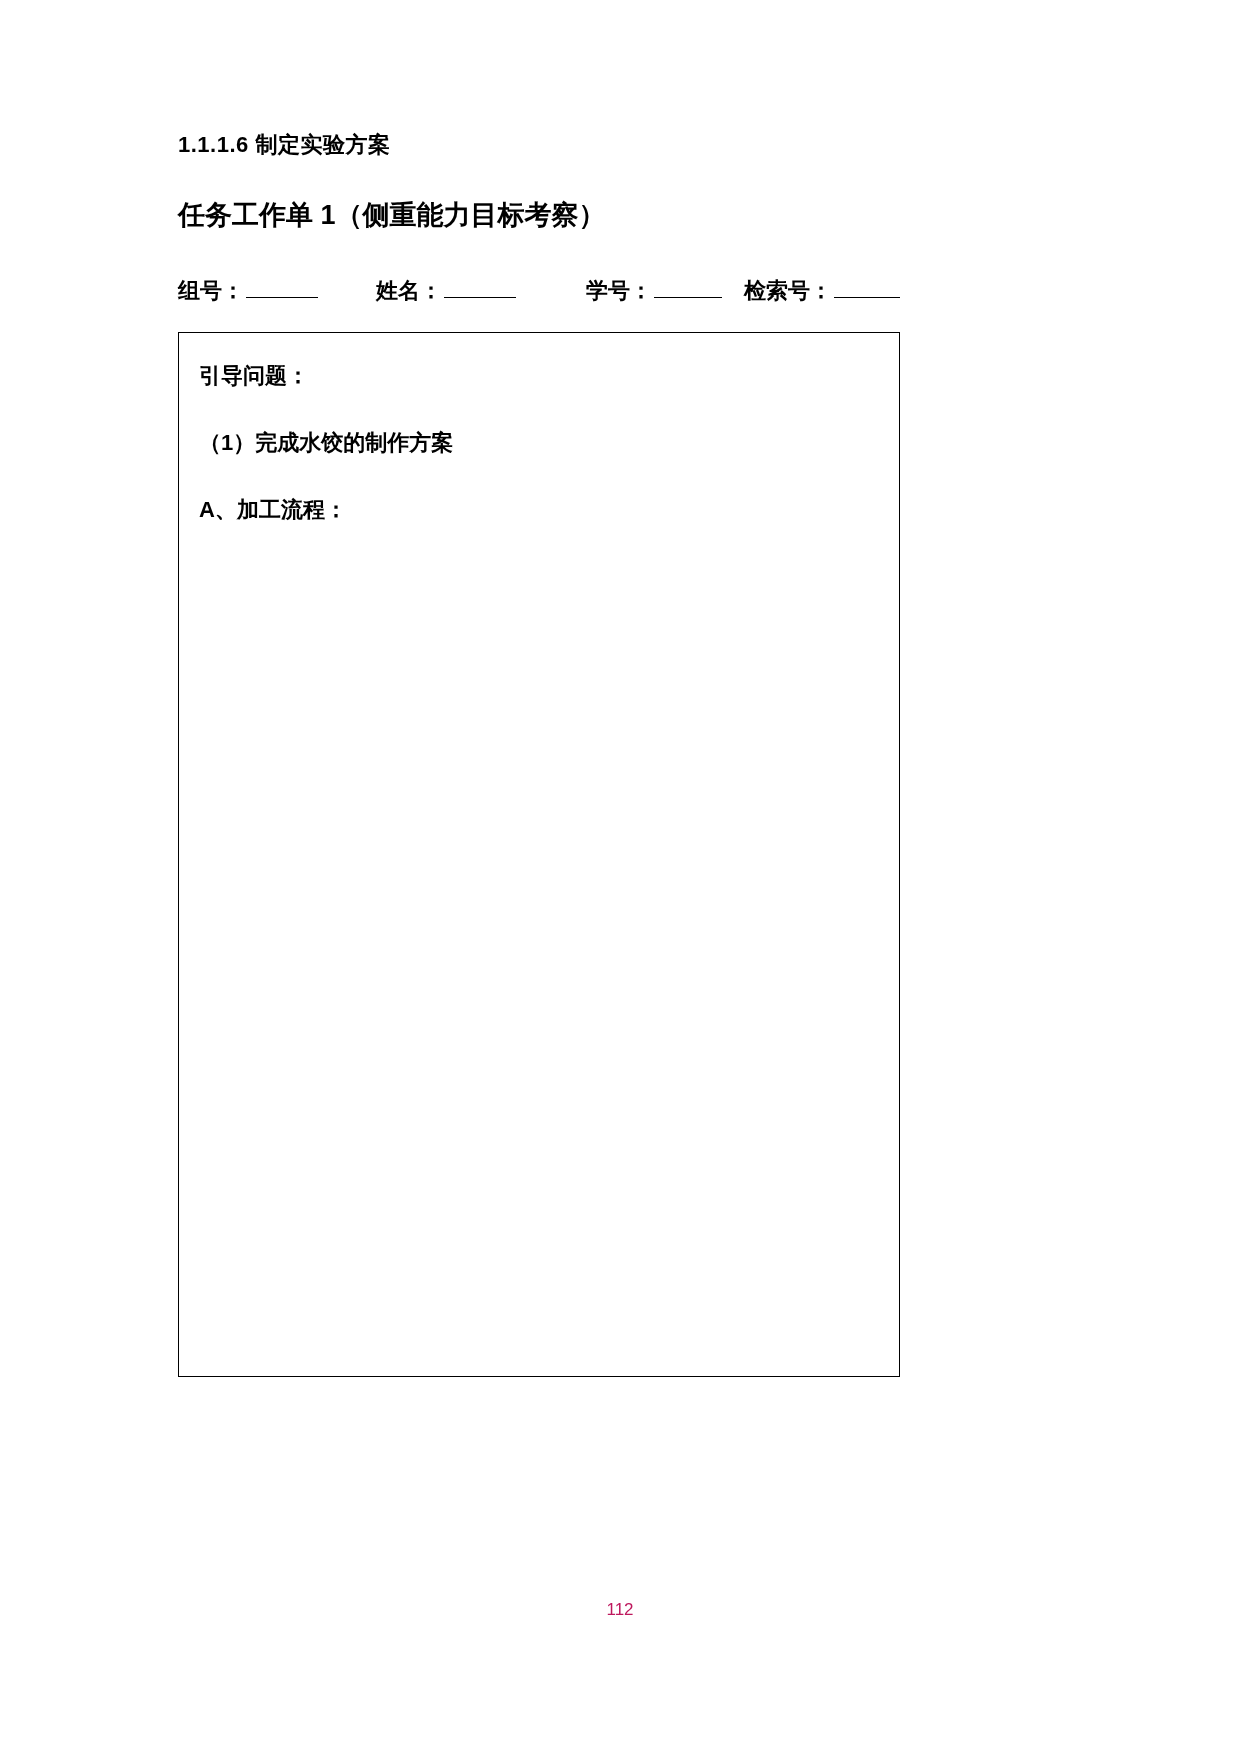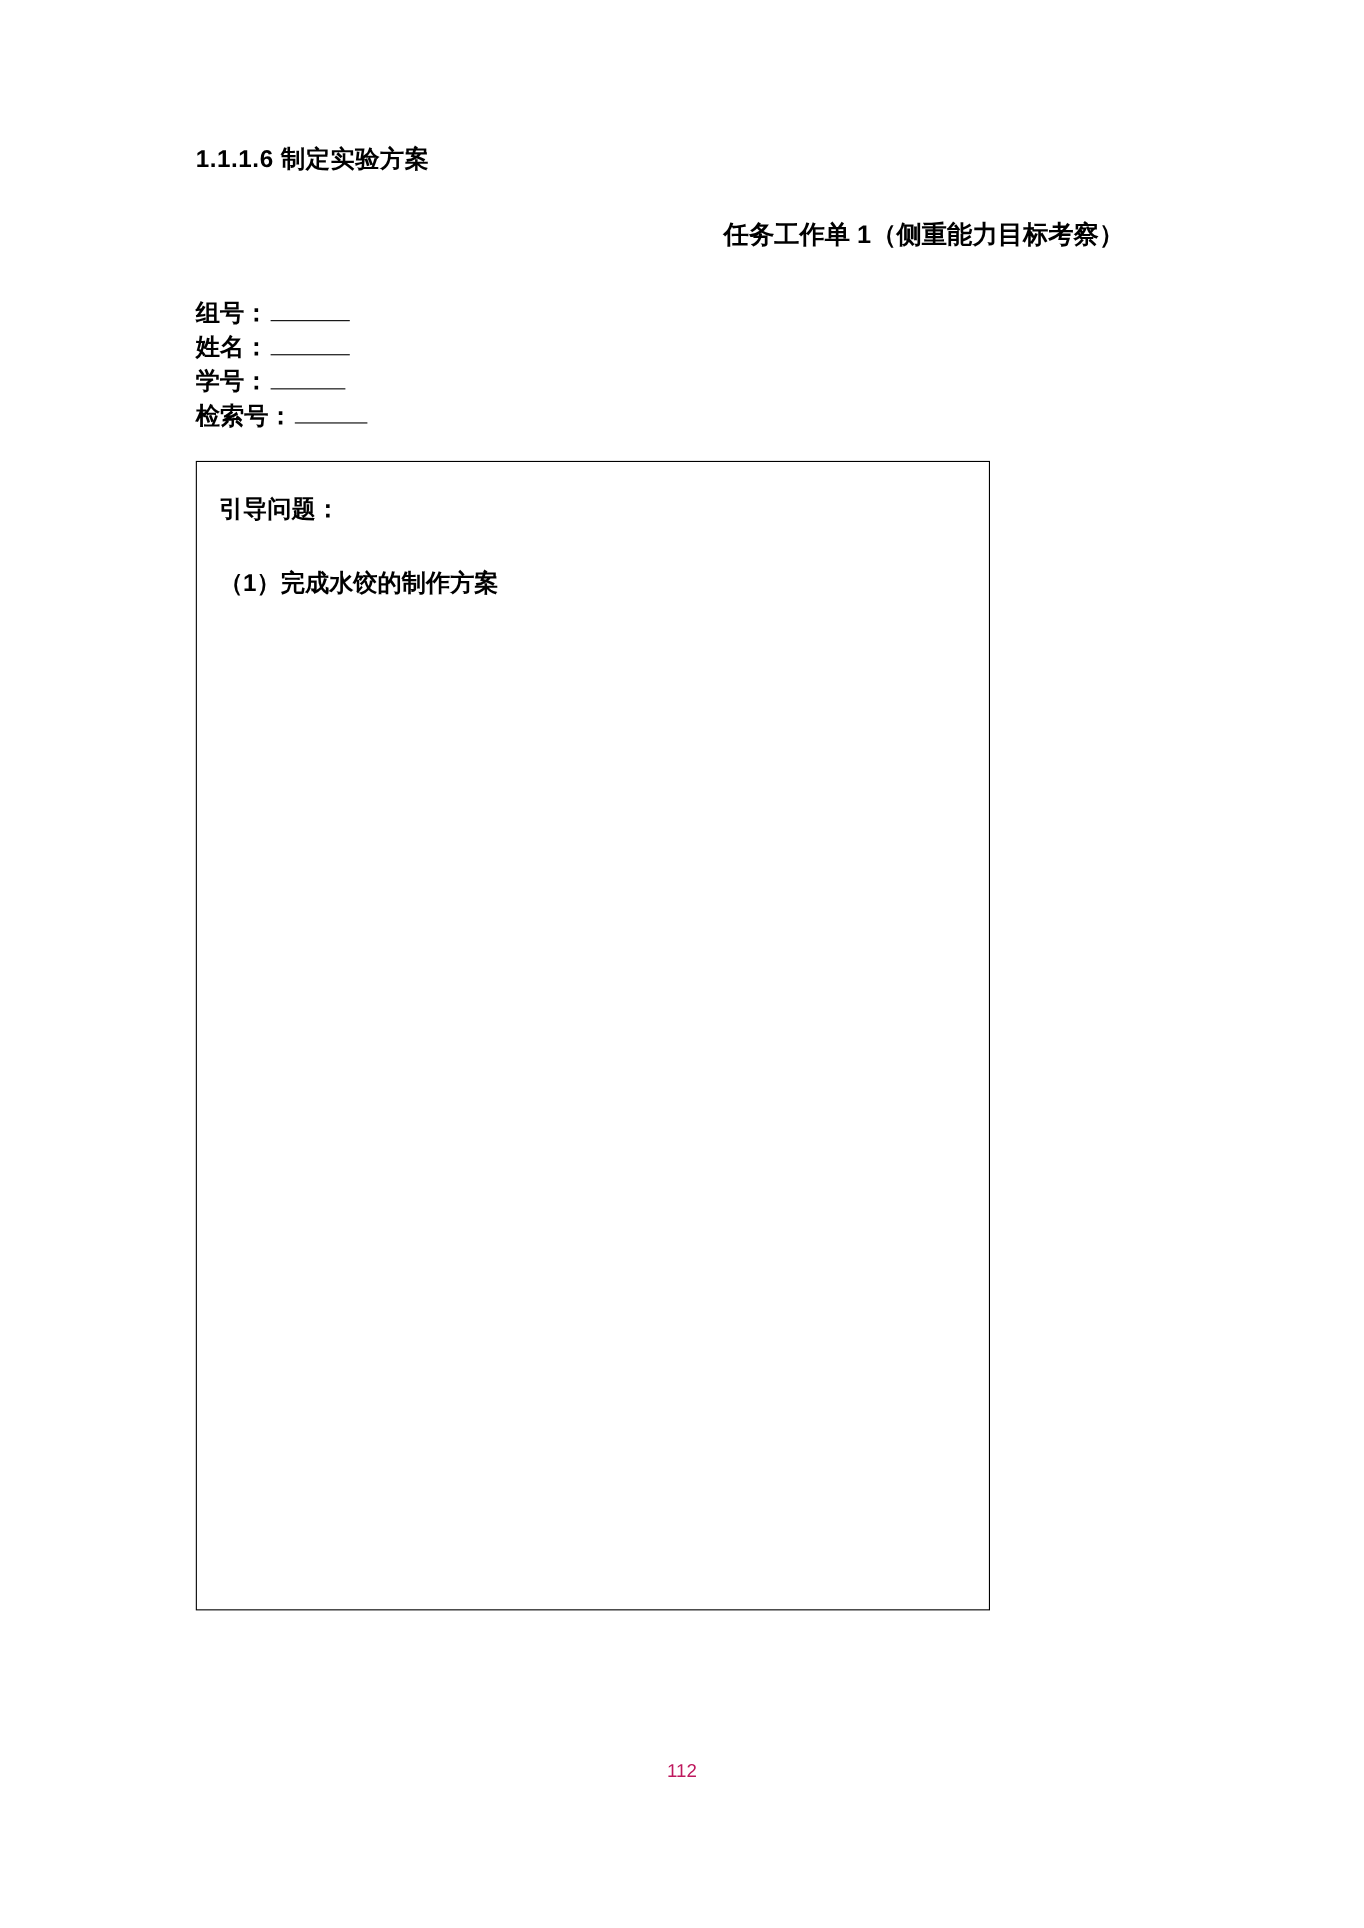--- a/index.html
+++ b/index.html
@@ -29,35 +29,34 @@
     width: 884px;
   }
   .section-heading {
     font-size: 22px;
     font-weight: bold;
     letter-spacing: 0.5px;
     margin: 0 0 36px 0;
     line-height: 1.4;
   }
   .worksheet-title {
-    font-size: 23px;
+    font-size: 27px;
     font-weight: bold;
-    text-align: right;
+    text-align: left;
     margin: 0 0 40px 0;
     padding-right: 40px;
     line-height: 1.4;
   }
   .meta-row {
     display: flex;
     align-items: baseline;
     font-size: 22px;
     font-weight: bold;
     margin: 0 0 26px 0;
     white-space: nowrap;
-    flex-direction: column;
   }
   .meta-item {
     display: inline-flex;
     align-items: baseline;
   }
   .meta-label {
     font-size: 22px;
     font-weight: bold;
   }
   .blank {
@@ -132,19 +131,20 @@
       <span class="gap-3"></span>
       <span class="meta-item">
         <span class="meta-label">检索号：</span>
         <span class="blank blank-w4"></span>
       </span>
     </div>
 
     <div class="answer-box">
       <div class="q-line q-prompt">引导问题：</div>
       <div class="q-line q-item">（1）完成水饺的制作方案</div>
+      <div class="q-line q-sub-a">A、加工流程：</div>
     </div>
 
   </div>
 
   <div class="page-number">112</div>
 
 </div>
 
 </body></html>

